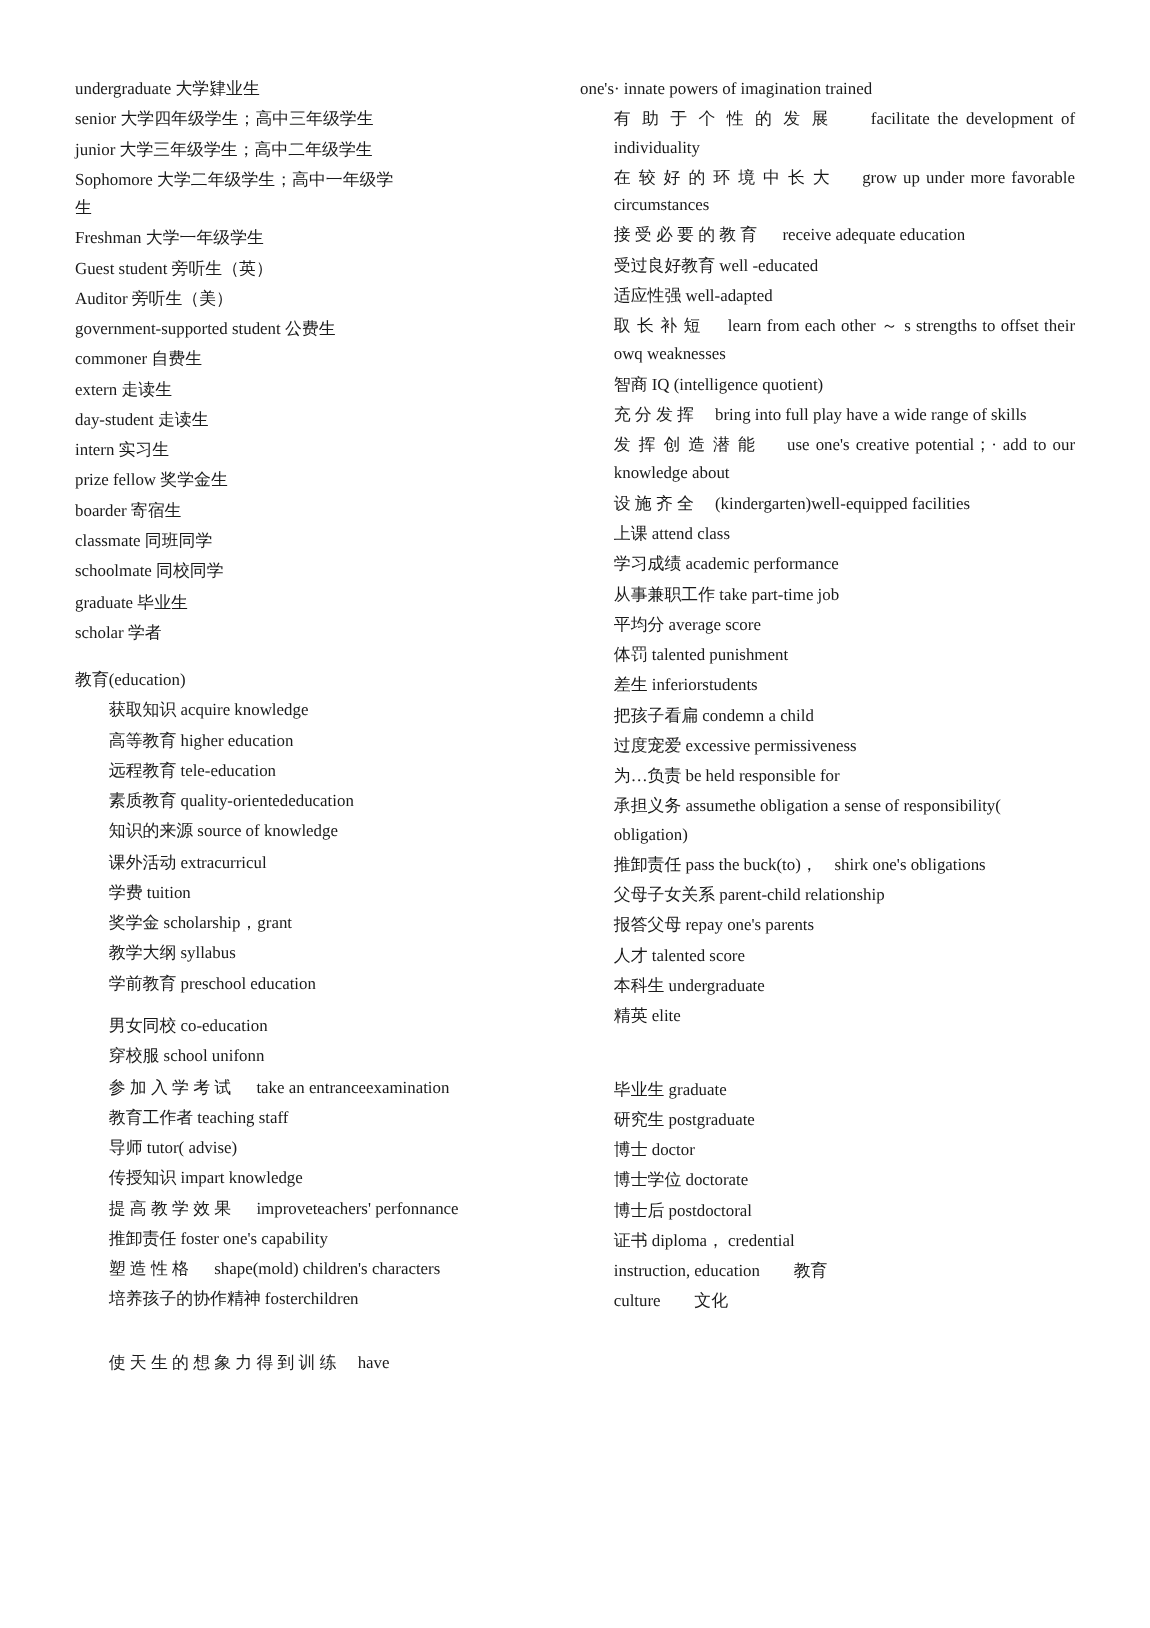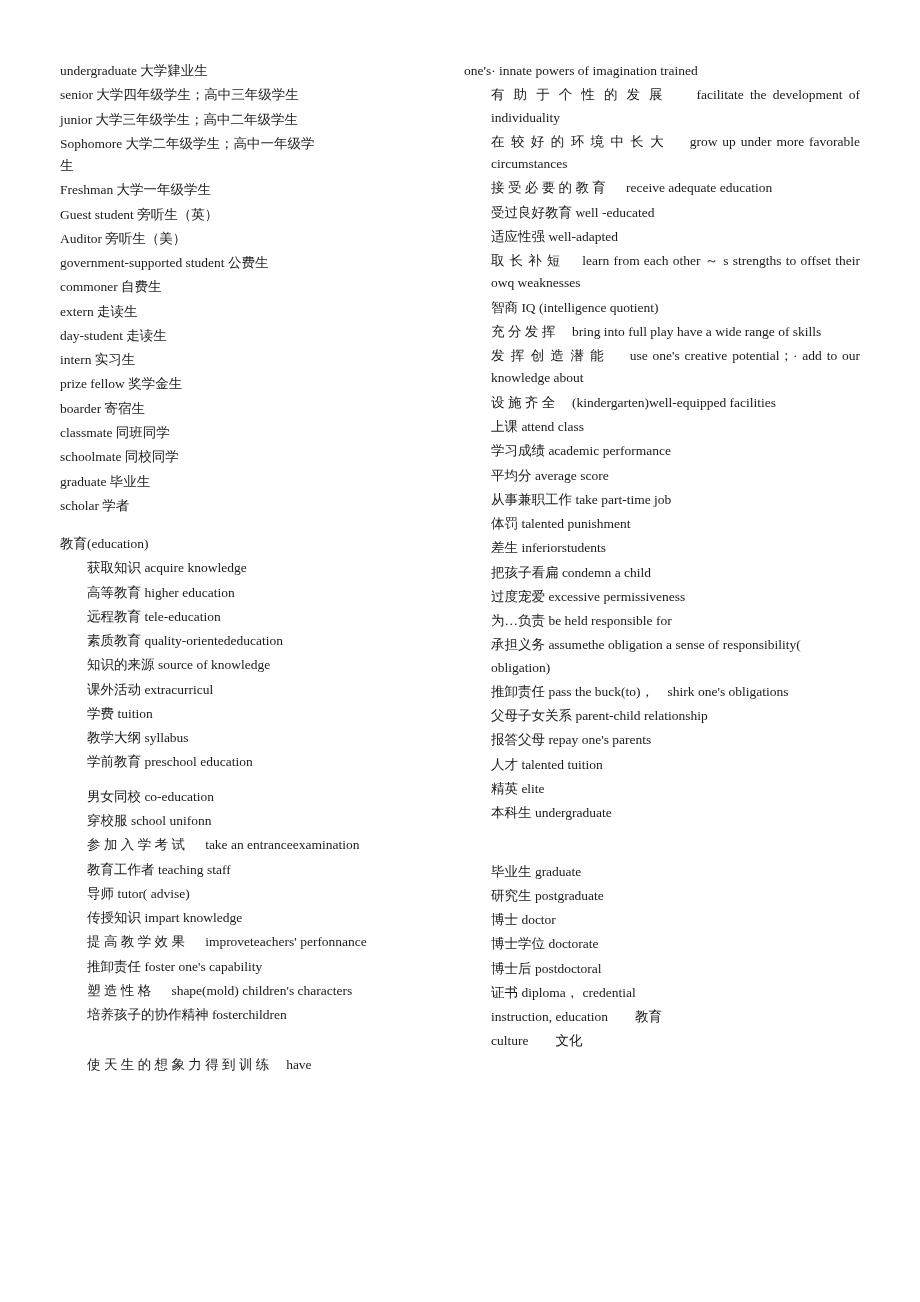--- a/index.html
+++ b/index.html
@@ -58,20 +58,21 @@
     <p>graduate  毕业生</p>
     <p>scholar  学者</p>
     <p style="margin-top:16px;">教育(education)</p>
     <p style="padding-left:2em;">获取知识  acquire knowledge</p>
     <p style="padding-left:2em;">高等教育  higher education</p>
     <p style="padding-left:2em;">远程教育  tele-education</p>
     <p style="padding-left:2em;">素质教育  quality-orientededucation</p>
     <p style="padding-left:2em;">知识的来源  source of knowledge</p>
     <p style="padding-left:2em;">课外活动  extracurricul</p>
     <p style="padding-left:2em;">学费  tuition</p>
+    <p style="padding-left:2em;">奖学金  scholarship，grant</p>
     <p style="padding-left:2em;">教学大纲  syllabus</p>
     <p style="padding-left:2em;">学前教育  preschool education</p>
     <p style="padding-left:2em;margin-top:12px;">男女同校  co-education</p>
     <p style="padding-left:2em;">穿校服  school unifonn</p>
     <p style="padding-left:2em; text-align:justify;">参 加 入 学 考 试 &nbsp;&nbsp;&nbsp;&nbsp; take  an entranceexamination</p>
     <p style="padding-left:2em;">教育工作者  teaching staff</p>
     <p style="padding-left:2em;">导师  tutor( advise)</p>
     <p style="padding-left:2em;">传授知识  impart knowledge</p>
     <p style="padding-left:2em; text-align:justify;">提 高 教 学 效 果 &nbsp;&nbsp;&nbsp;&nbsp; improveteachers' perfonnance</p>
     <p style="padding-left:2em;">推卸责任  foster one's capability</p>
@@ -87,34 +88,34 @@
     <p style="padding-left:2em; text-align:justify;">接 受 必 要 的 教 育 &nbsp;&nbsp;&nbsp;&nbsp; receive adequate education</p>
     <p style="padding-left:2em;">受过良好教育  well -educated</p>
     <p style="padding-left:2em;">适应性强  well-adapted</p>
     <p style="padding-left:2em; text-align:justify;">取 长 补 短 &nbsp;&nbsp;&nbsp; learn from each other ～ s strengths to offset their owq weaknesses</p>
     <p style="padding-left:2em;">智商  IQ (intelligence quotient)</p>
     <p style="padding-left:2em; text-align:justify;">充 分 发 挥 &nbsp;&nbsp;&nbsp; bring into full play  have a wide range of skills</p>
     <p style="padding-left:2em; text-align:justify;">发 挥 创 造 潜 能 &nbsp;&nbsp;&nbsp; use  one's creative potential；·  add to our knowledge about</p>
     <p style="padding-left:2em; text-align:justify;">设 施 齐 全 &nbsp;&nbsp;&nbsp; (kindergarten)well-equipped facilities</p>
     <p style="padding-left:2em;">上课  attend class</p>
     <p style="padding-left:2em;">学习成绩  academic performance</p>
+    <p style="padding-left:2em;">从事兼职工作  take part-time job</p>
     <p style="padding-left:2em;">平均分  average score</p>
-    <p style="padding-left:2em;">从事兼职工作  take part-time job</p>
     <p style="padding-left:2em;">体罚  talented punishment</p>
     <p style="padding-left:2em;">差生  inferiorstudents</p>
     <p style="padding-left:2em;">把孩子看扁  condemn a child</p>
     <p style="padding-left:2em;">过度宠爱  excessive permissiveness</p>
     <p style="padding-left:2em;">为…负责  be held responsible for</p>
     <p style="padding-left:2em;">承担义务  assumethe obligation a sense of responsibility( obligation)</p>
     <p style="padding-left:2em; text-align:justify;">推卸责任  pass the buck(to)，&nbsp;&nbsp;&nbsp; shirk one's obligations</p>
     <p style="padding-left:2em;">父母子女关系  parent-child relationship</p>
     <p style="padding-left:2em;">报答父母  repay one's parents</p>
-    <p style="padding-left:2em;">人才  talented tuition</p>
+    <p style="padding-left:2em;">人才  talented score</p>
+    <p style="padding-left:2em;">本科生  undergraduate</p>
     <p style="padding-left:2em;">精英  elite</p>
-    <p style="padding-left:2em;">本科生  undergraduate</p>
     <p style="padding-left:2em;margin-top:36px;">毕业生  graduate</p>
     <p style="padding-left:2em;">研究生  postgraduate</p>
     <p style="padding-left:2em;">博士  doctor</p>
     <p style="padding-left:2em;">博士学位  doctorate</p>
     <p style="padding-left:2em;">博士后  postdoctoral</p>
     <p style="padding-left:2em;">证书  diploma，  credential</p>
     <p style="padding-left:2em;">instruction, education &nbsp;&nbsp;&nbsp;&nbsp;&nbsp;&nbsp; 教育</p>
     <p style="padding-left:2em;">culture &nbsp;&nbsp;&nbsp;&nbsp;&nbsp;&nbsp; 文化</p>
   </div>
 </div>

